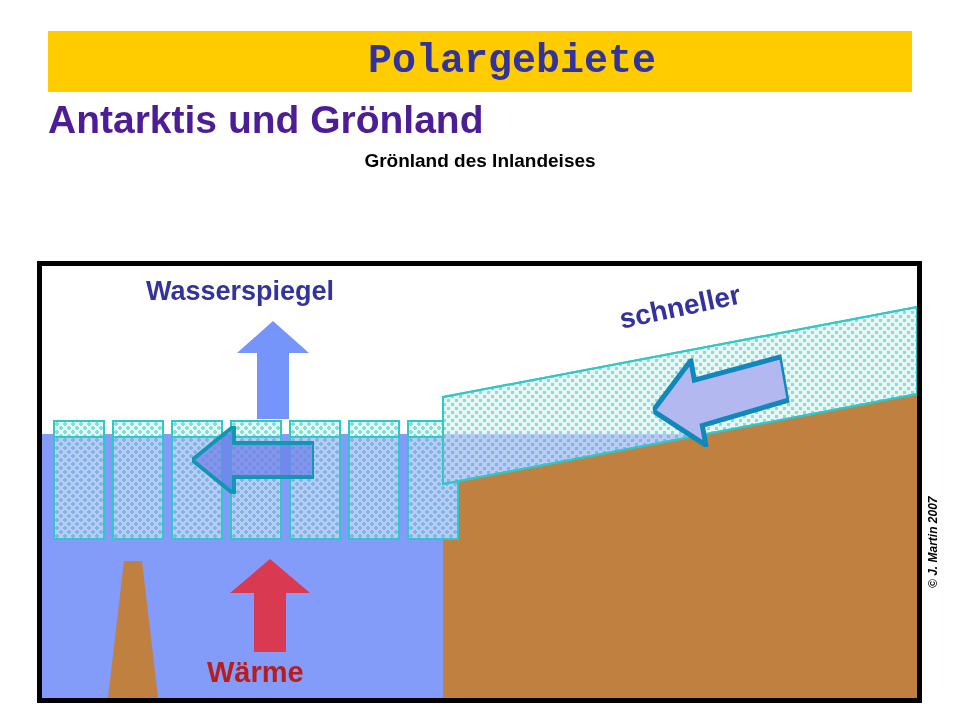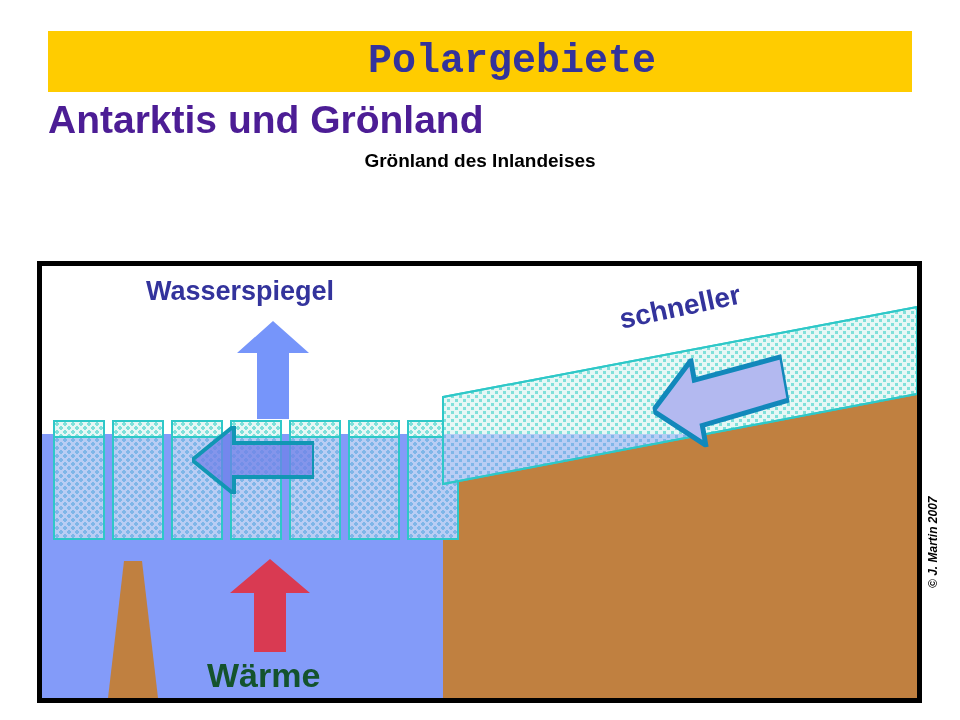--- a/index.html
+++ b/index.html
@@ -92,21 +92,21 @@
   .arrow-left-ice{position:absolute;left:610px;top:88px;width:136px;height:90px;}
 
   
   .label-wasserspiegel{
     position:absolute;left:104px;top:10px;
     font-size:27px;font-weight:bold;color:#33339c;
     white-space:nowrap;letter-spacing:0px;
   }
   .label-waerme{
     position:absolute;left:165px;top:390px;
-    font-size:34px;font-weight:bold;color:#14532d;
+    font-size:29px;font-weight:bold;color:#b91c1c;
     white-space:nowrap;
   }
   .label-schneller{
     position:absolute;left:578px;top:38px;
     font-size:28px;font-weight:bold;color:#33339c;
     white-space:nowrap;
     transform:rotate(-12deg);
     transform-origin:left center;
   }
 

